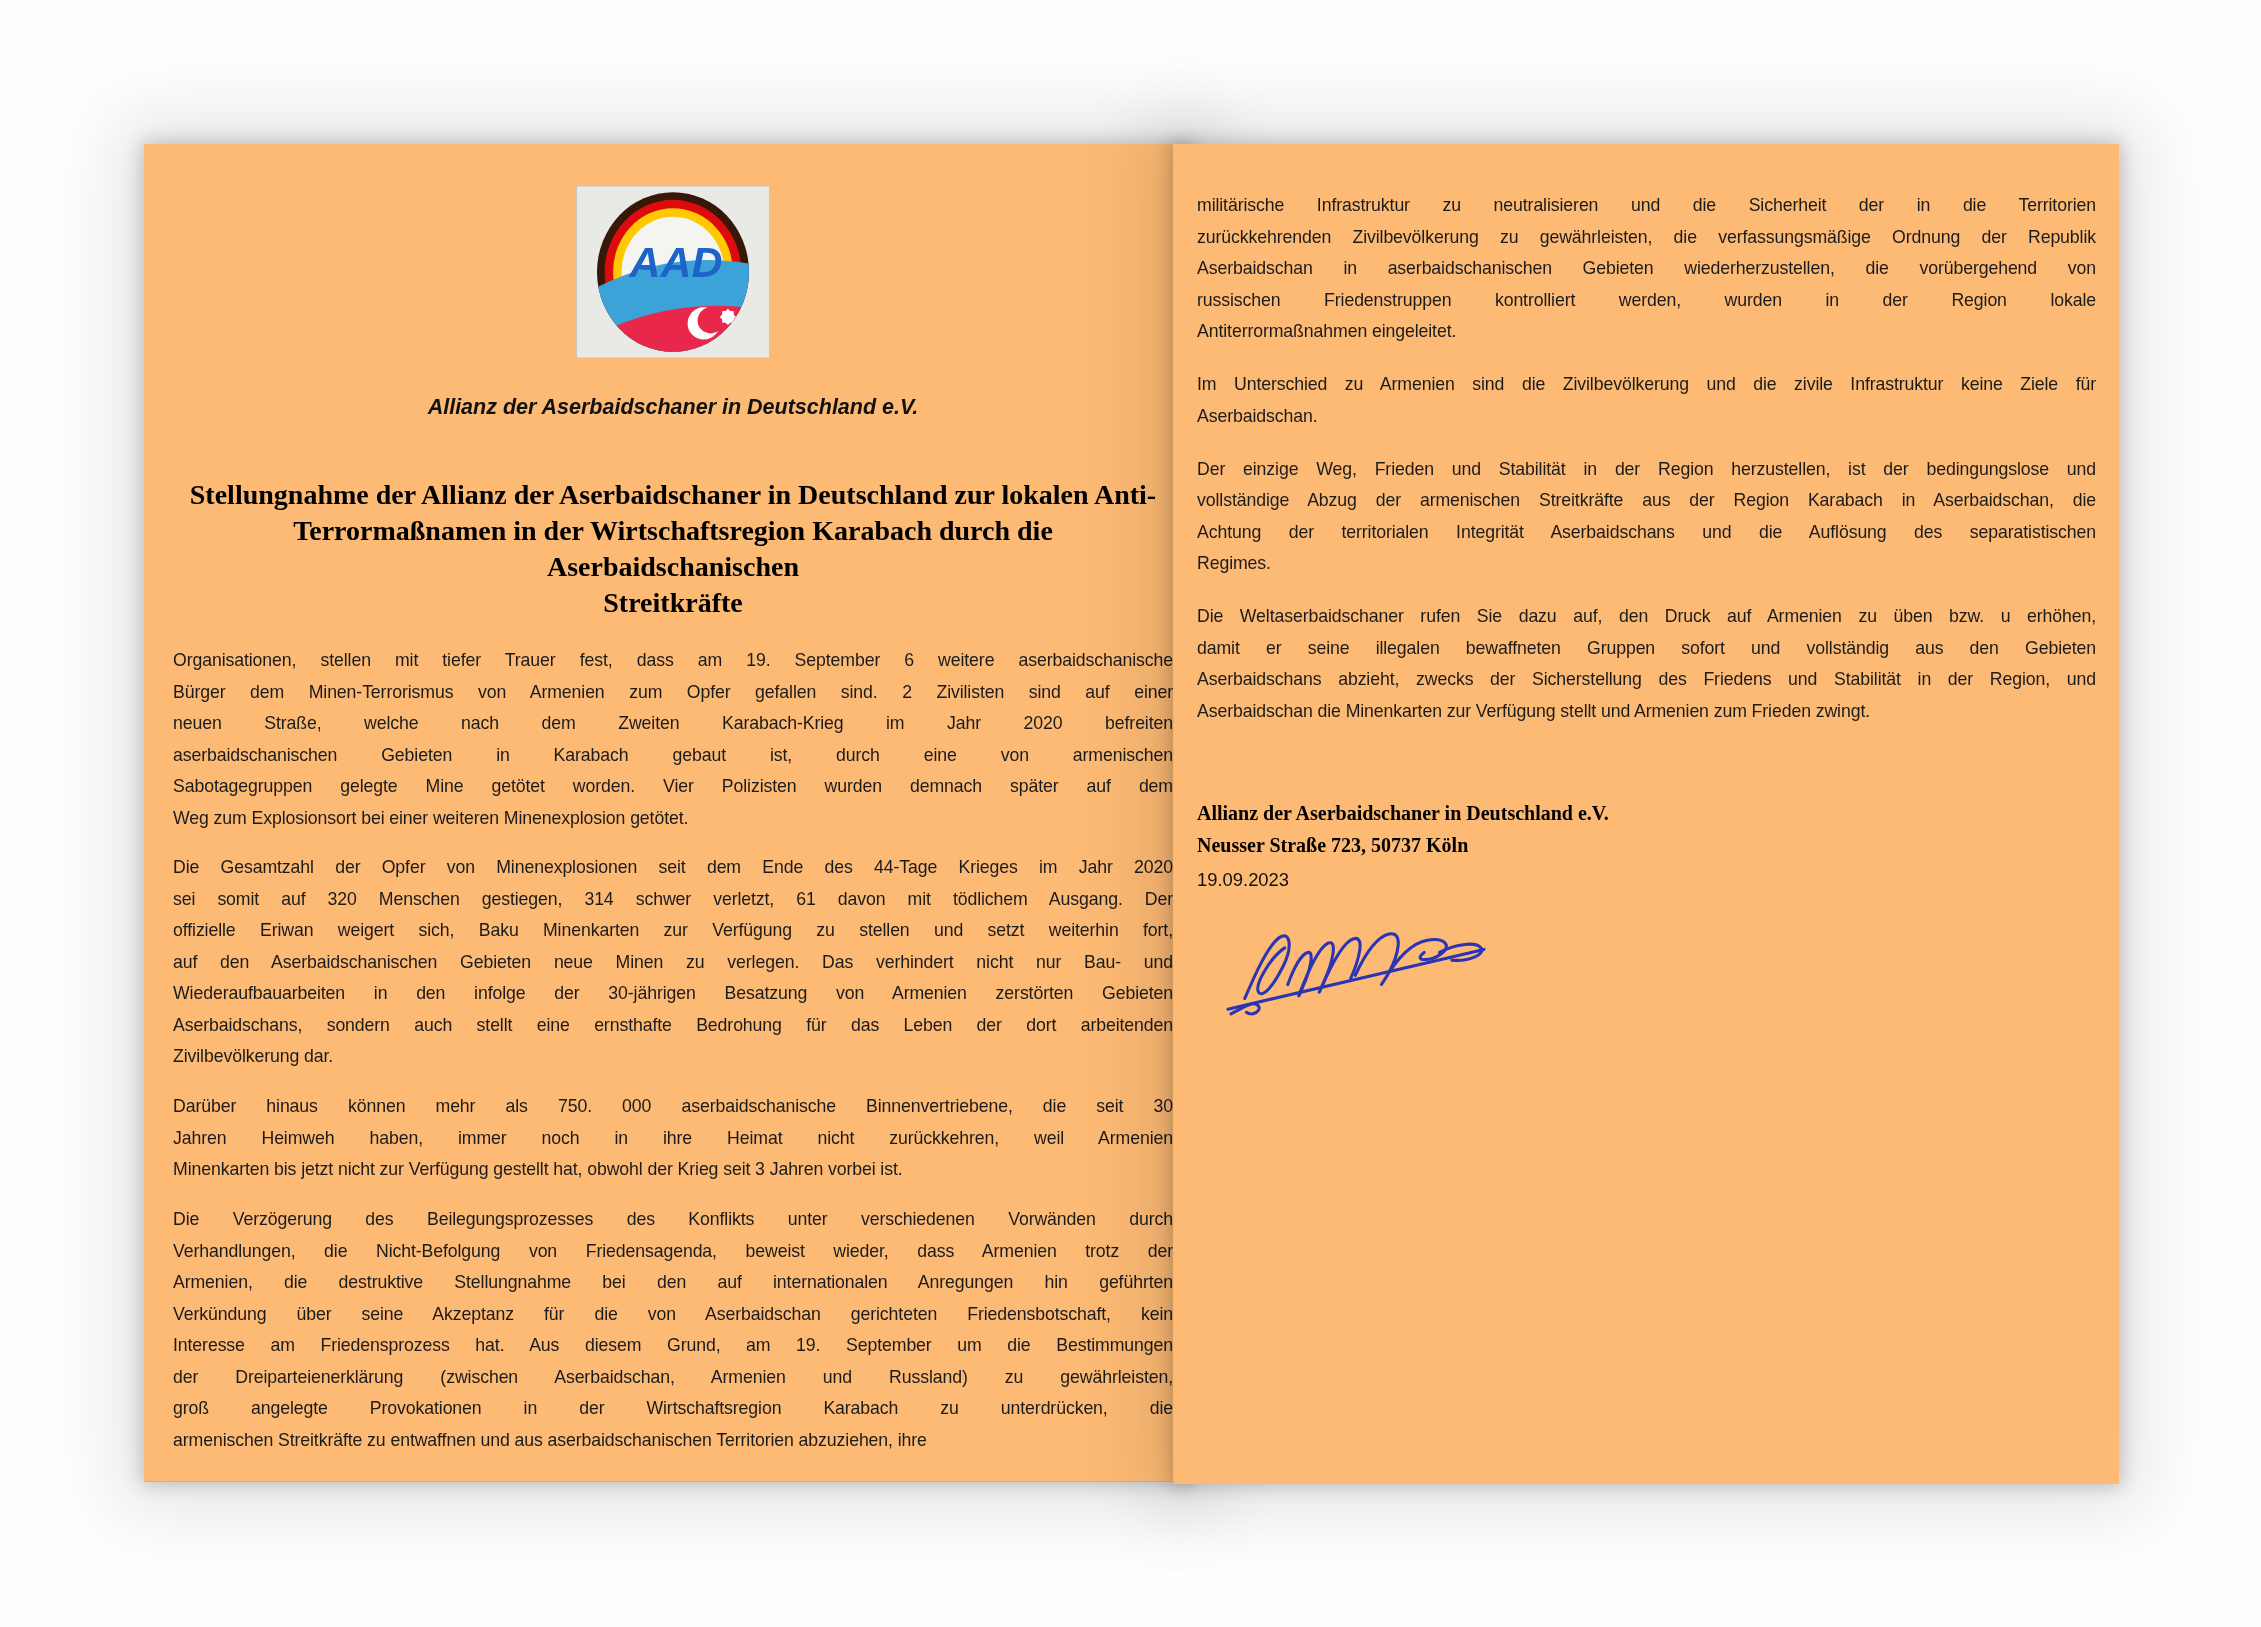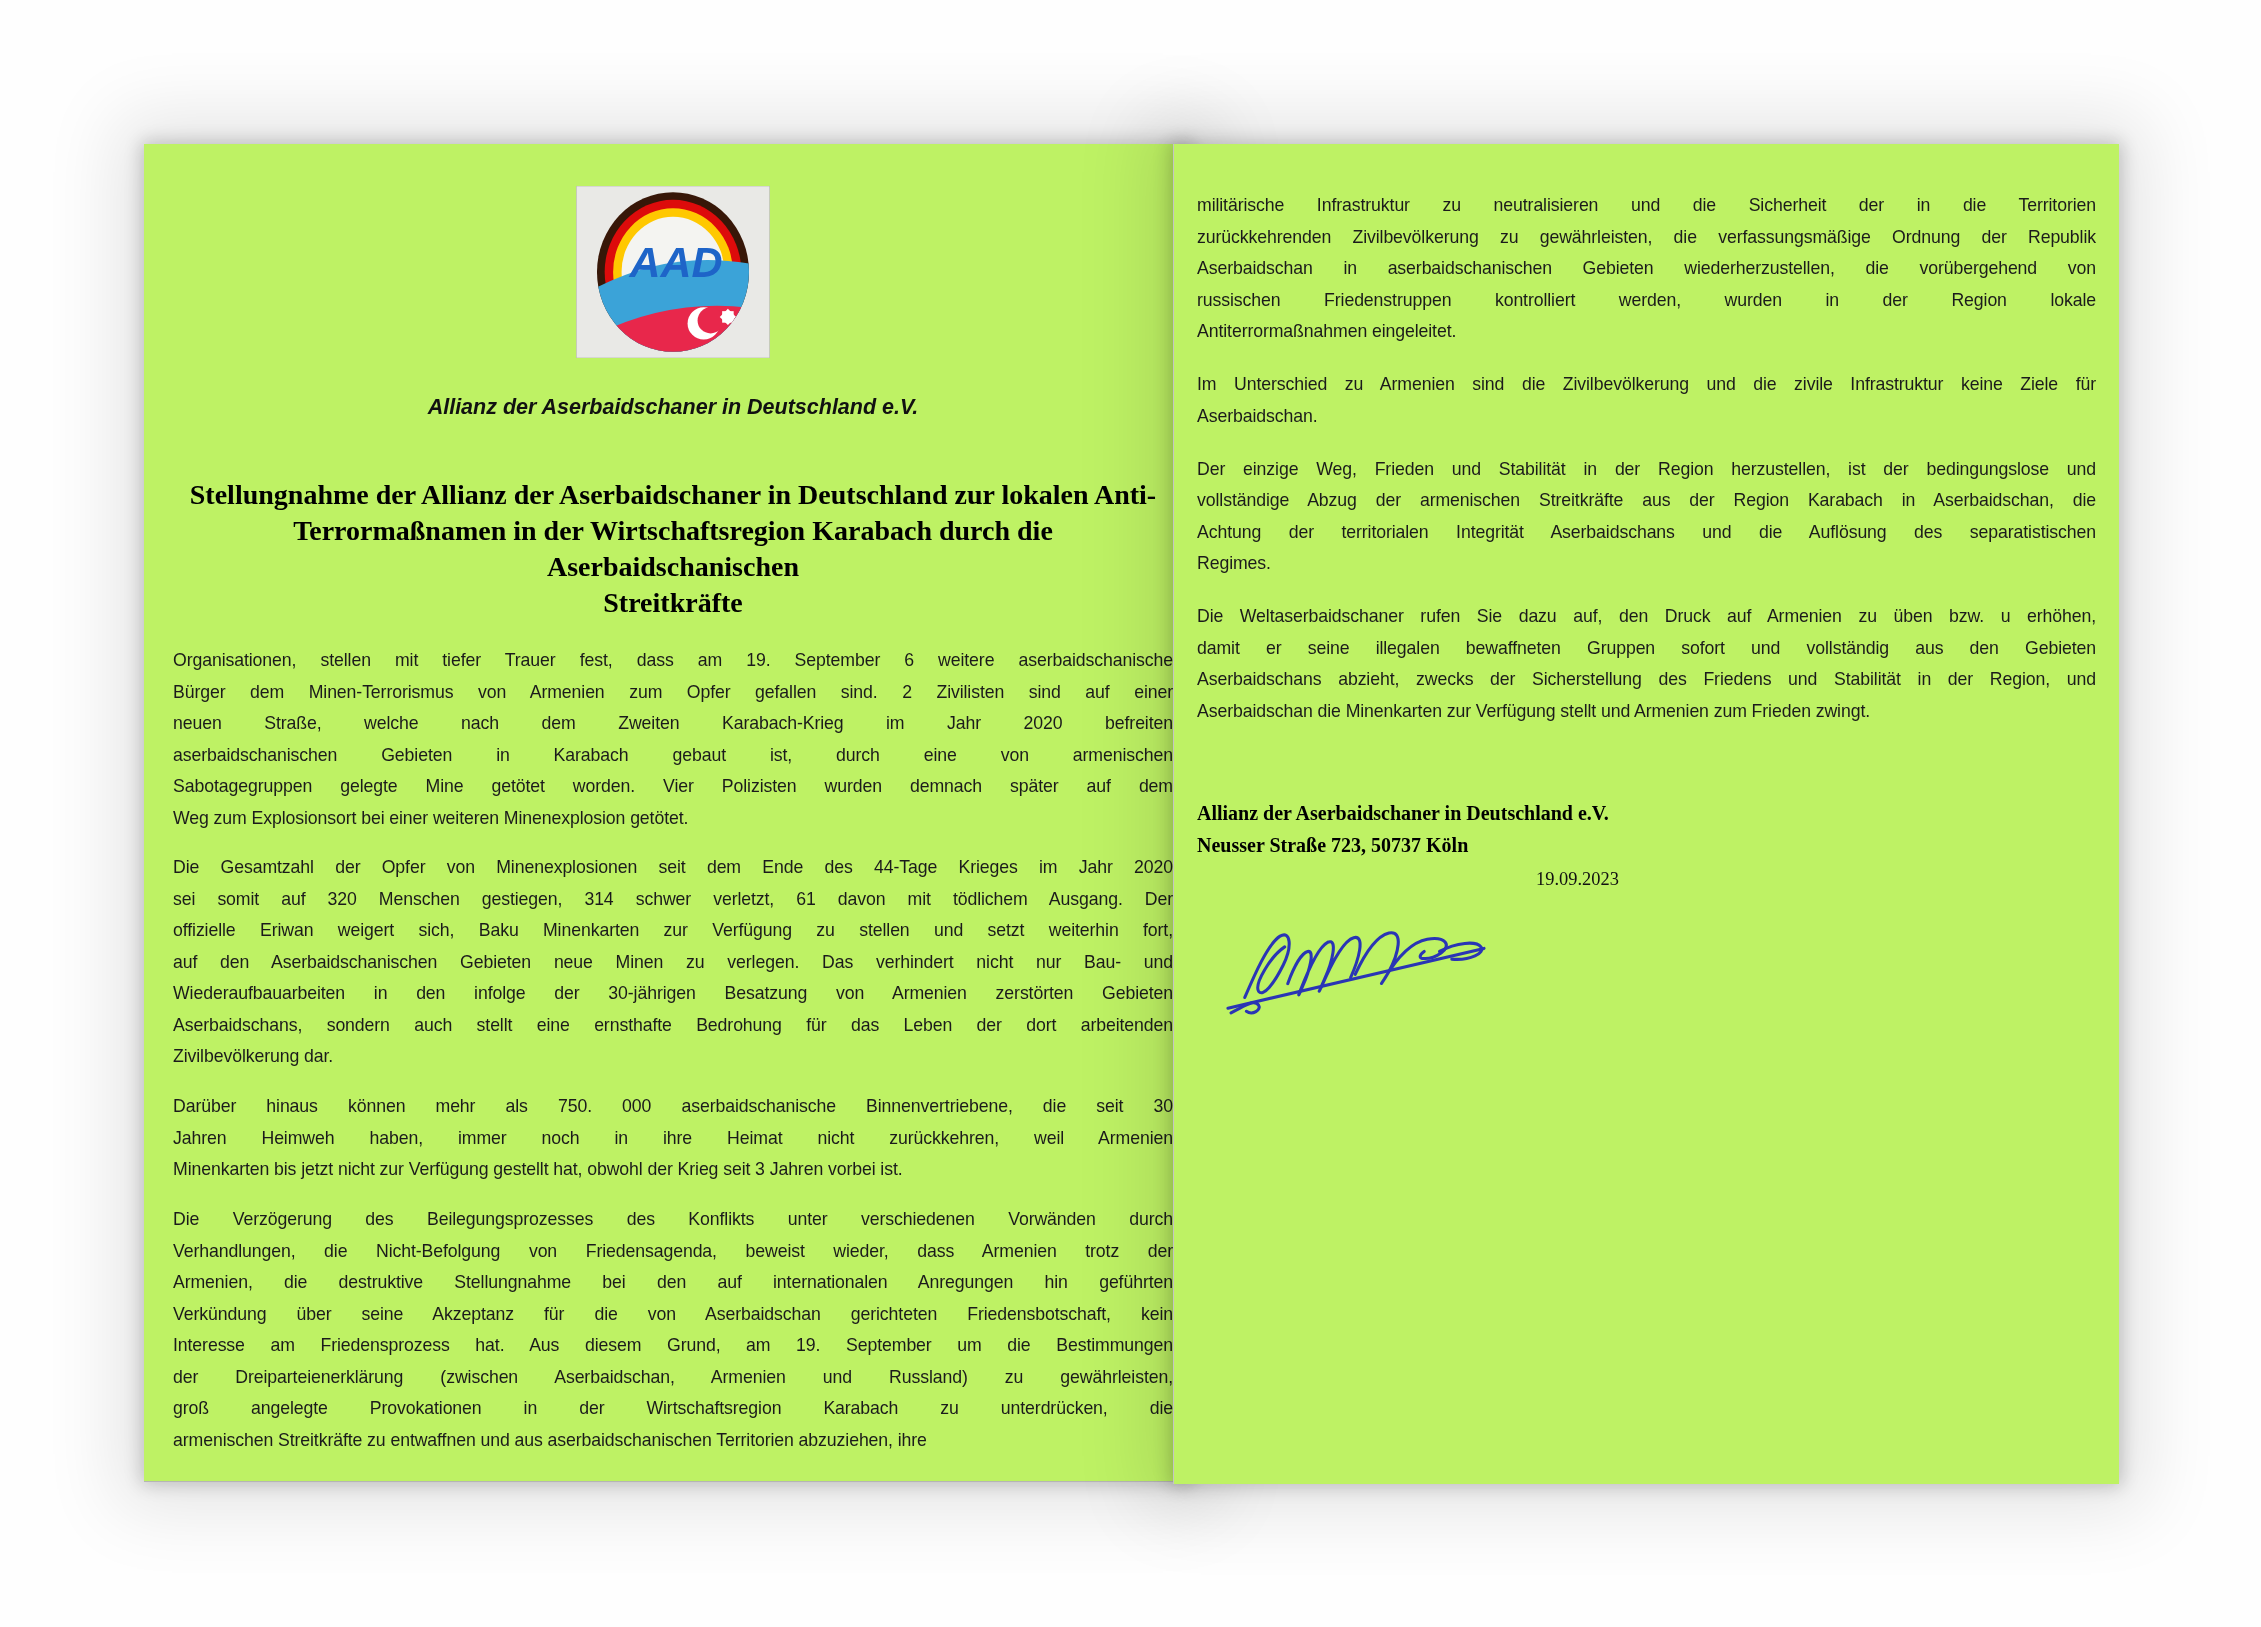--- a/index.html
+++ b/index.html
@@ -1,40 +1,40 @@
 <!DOCTYPE html>
 <html style="font-size:12.3px"><head>
 <meta charset="utf-8">
 <style>
   html,body{margin:0;padding:0;background:#ffffff;}
   .canvas{position:relative;width:2261px;height:1628px;background:#fefefe;overflow:hidden;
           font-family:"Liberation Sans",sans-serif;color:#1b1b1b;}
-  .page{position:absolute;background:#bef264;box-sizing:border-box;
+  .page{position:absolute;background:#fdba74;box-sizing:border-box;
         box-shadow:0 0 17px 3.1px rgba(0,0,0,0.20), 0 0 69px 27px rgba(0,0,0,0.10);}
   .page1{left:144px;top:144px;width:1047px;height:1338px;
          padding:42px 17px 0 29px;border-right:1.5px solid #8d8d8d;border-bottom:0.8px solid #b5b5b5;}
   .page2{left:1173px;top:144px;width:946px;height:1340px;
          padding:46px 23px 0 23px;border-left:0.8px solid #c4c4c4;}
   .logo-wrap{width:194px;margin:0 auto;}
   .org-title{margin-top:33px;text-align:center;font-weight:bold;font-style:italic;
              font-size:21.5px;line-height:26px;color:#111;}
   .heading{margin-top:57px;font-family:"Liberation Serif",serif;font-weight:bold;
            font-size:28px;color:#000;}
   .hline{text-align:center;line-height:36px;}
   .body-text{margin-top:24px;}
   .para{margin:0 0 18.4px 0;}
   .page2 .para{margin-bottom:21.5px;}
   .line{font-size:17.7px;line-height:31.5px;height:31.5px;text-align:justify;text-align-last:justify;
         white-space:nowrap;letter-spacing:-0.1px;}
   .line.last{text-align-last:left;}
   .footer-block{margin-top:71px;font-family:"Liberation Serif",serif;font-weight:bold;
                 font-size:20px;color:#000;}
   .footer-line{line-height:31.5px;}
-  .date-line{font-family:Liberation Serif, serif;font-weight:normal;font-size:18.4px;
-             text-align:center;padding-right:138px;margin-top:7.7px;color:#111;}
+  .date-line{font-family:Liberation Sans, sans-serif;font-weight:normal;font-size:18.4px;
+             text-align:left;padding-right:138px;margin-top:7.7px;color:#111;}
   .signature{margin-top:17px;margin-left:26px;}
 </style>
 </head>
 <body>
 
 <div class="canvas">
 
   <div class="page page1">
 
     <div class="logo-wrap">

